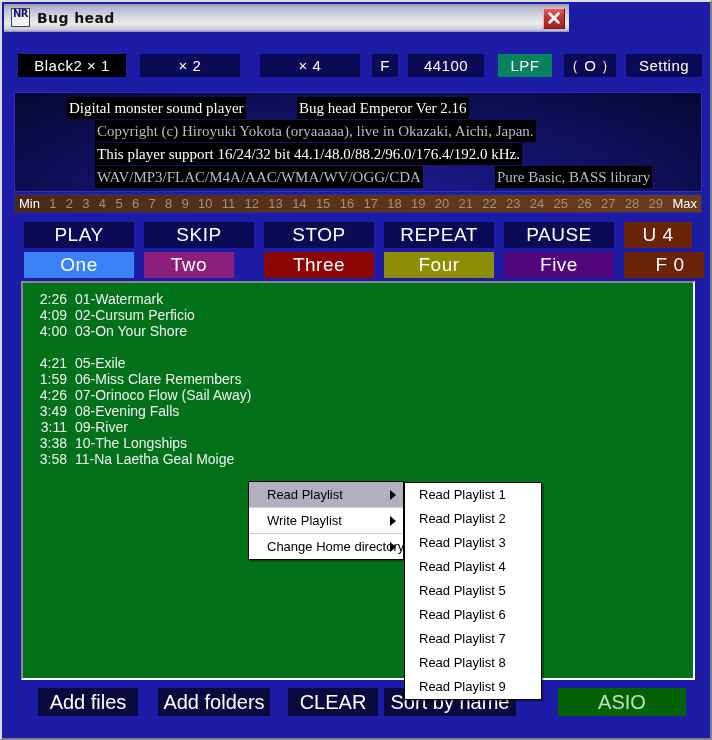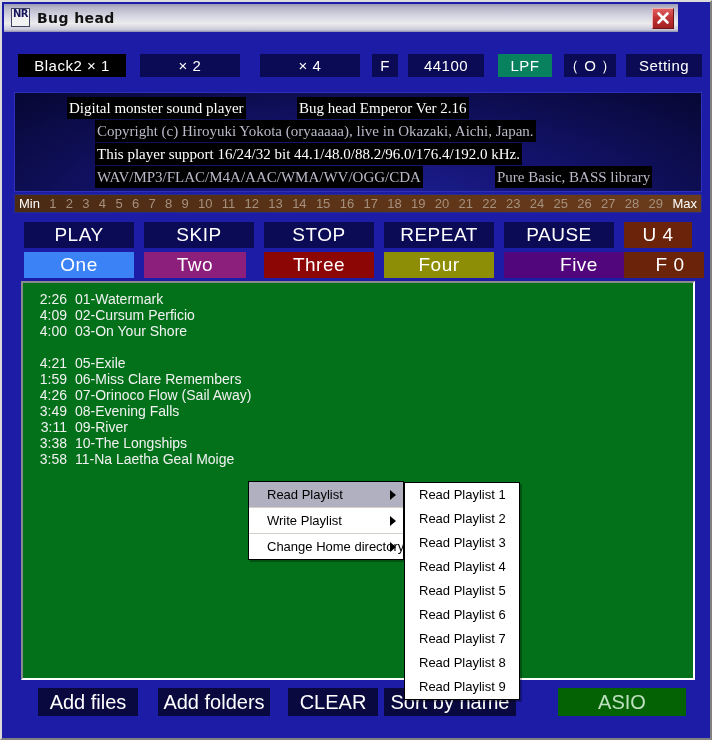--- a/index.html
+++ b/index.html
@@ -20,21 +20,21 @@
     border-left: 2px solid #dcdcdc;
     border-right: 2px solid #808080;
     border-bottom: 2px solid #808080;
     overflow: hidden;
   }
 
   
   .titlebar {
     position: absolute;
     left: 2px; top: 2px;
-    width: 674px; height: 29px;
+    width: 565px; height: 29px;
     background: linear-gradient(to bottom,
         #9a9ab4 0%, #b5b5c8 12%, #d8d8e4 45%,
         #ececed 70%, #c9c9da 92%, #8c8cab 100%);
     border-bottom: 1px solid #1c1ca6;
     box-sizing: border-box;
   }
   .title-icon {
     position: absolute;
     left: 7px; top: 4px;
     width: 19px; height: 19px;
@@ -349,24 +349,24 @@
   <div class="btnrow" style="top:220px;" id="trow1">
       <div class="mbtn" style="left: 22px; width: 110px; background: rgb(11, 11, 85);">PLAY</div>
       <div class="mbtn" style="left: 142px; width: 110px; background: rgb(11, 11, 85);">SKIP</div>
       <div class="mbtn" style="left: 262px; width: 110px; background: rgb(11, 11, 85);">STOP</div>
       <div class="mbtn" style="left: 382px; width: 110px; background: rgb(11, 11, 85);">REPEAT</div>
       <div class="mbtn" style="left: 502px; width: 110px; background: rgb(11, 11, 85);">PAUSE</div>
       <div class="mbtn" style="left: 622px; width: 68px; background: rgb(107, 35, 9);">U 4</div>
     </div>
   <div class="btnrow" style="top:250px;" id="trow2">
       <div class="mbtn" style="left: 22px; width: 110px; background: #3b82f6;">One</div>
-      <div class="mbtn" style="left: 142px; width: 102px; background: rgb(141, 31, 124);">Two</div>
+      <div class="mbtn" style="left: 142px; width: 90px; background: rgb(141, 31, 124);">Two</div>
       <div class="mbtn" style="left: 262px; width: 110px; background: rgb(141, 6, 6);">Three</div>
       <div class="mbtn" style="left: 382px; width: 110px; background: rgb(141, 141, 6);">Four</div>
-      <div class="mbtn" style="left: 502px; width: 110px; background: rgb(81, 6, 124); padding-left: 20px;">Five</div>
+      <div class="mbtn" style="left: 502px; width: 110px; background: rgb(81, 6, 124);">Five</div>
       <div class="mbtn" style="left: 622px; width: 68px; background: rgb(107, 35, 9); padding-left: 12px;">F 0</div>
     </div>
 
   <div class="playlist-frame" id="playlist">
       <div class="track" style="top: 8px; padding-left: 6px;"><span class="t-time">2:26</span><span>01-Watermark</span></div>
       <div class="track" style="top: 24px; padding-left: 6px;"><span class="t-time">4:09</span><span>02-Cursum Perficio</span></div>
       <div class="track" style="top: 40px; padding-left: 6px;"><span class="t-time">4:00</span><span>03-On Your Shore</span></div>
       <div class="track" style="top: 72px; padding-left: 6px;"><span class="t-time">4:21</span><span>05-Exile</span></div>
       <div class="track" style="top: 88px; padding-left: 6px;"><span class="t-time">1:59</span><span>06-Miss Clare Remembers</span></div>
       <div class="track" style="top: 104px; padding-left: 6px;"><span class="t-time">4:26</span><span>07-Orinoco Flow (Sail Away)</span></div>
@@ -375,21 +375,21 @@
       <div class="track" style="top: 152px; padding-left: 6px;"><span class="t-time">3:38</span><span>10-The Longships</span></div>
       <div class="track" style="top: 168px; padding-left: 6px;"><span class="t-time">3:58</span><span>11-Na Laetha Geal Moige</span></div>
     </div>
 
   <div class="ctxmenu" style="left:246px; top:479px; width:156px;" id="ctxmenu">
       <div class="mi sel"><span>Read Playlist</span><span class="arrow"></span></div>
       <div class="mi"><span>Write Playlist</span><span class="arrow"></span></div>
       <div class="mi"><span>Change Home directory</span><span class="arrow"></span></div>
     </div>
 
-  <div class="ctxmenu submenu" style="left:402px; top:480px; width:116px;" id="submenu">
+  <div class="ctxmenu submenu" style="left:402px; top:480px; width:138px;" id="submenu">
       <div class="mi">Read Playlist 1</div>
       <div class="mi">Read Playlist 2</div>
       <div class="mi">Read Playlist 3</div>
       <div class="mi">Read Playlist 4</div>
       <div class="mi">Read Playlist 5</div>
       <div class="mi">Read Playlist 6</div>
       <div class="mi">Read Playlist 7</div>
       <div class="mi">Read Playlist 8</div>
       <div class="mi">Read Playlist 9</div>
     </div>

